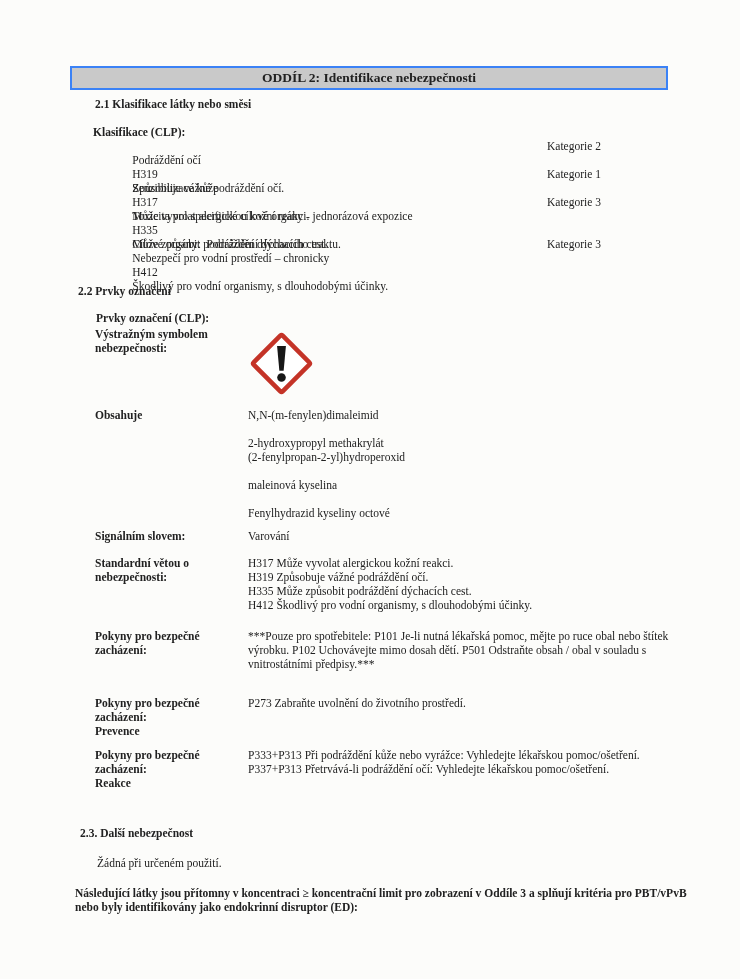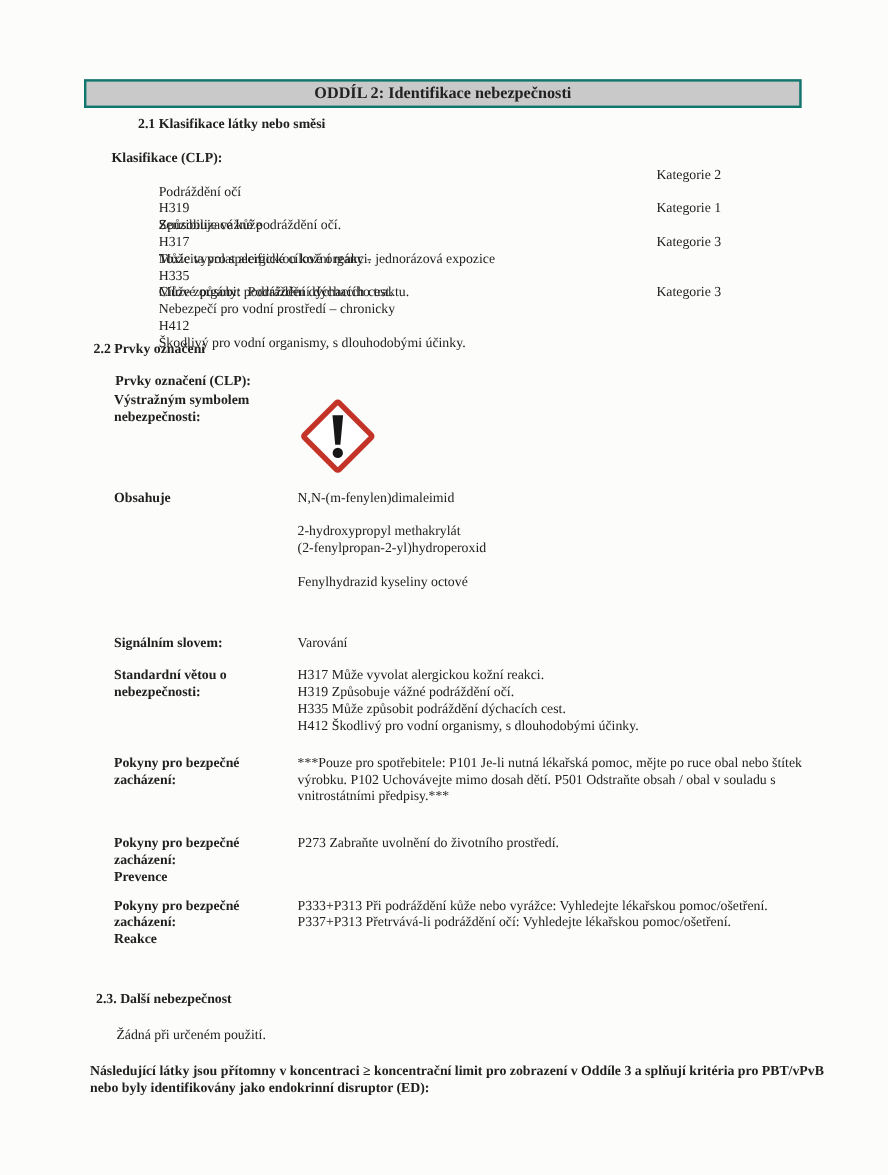--- a/index.html
+++ b/index.html
@@ -15,21 +15,21 @@
     overflow: hidden;
   }
   .abs { position: absolute; }
   .bold { font-weight: bold; }
 
   .header-box {
     position: absolute;
     left: 70px; top: 66px;
     width: 594px;
     background: #c9c9c9;
-    border: 2px solid #0f766e;
+    border: 2px solid #3b82f6;
     text-align: center;
     font-weight: bold;
     font-size: 13.5px;
     line-height: 18px;
     padding: 1px 0 1px 0;
   }
 
   .clf-rows { position: absolute; left: 115px; top: 139px; width: 560px; }
   .crow { position: relative; height: 14px; white-space: pre-wrap; }
   .hcode { display: inline-block; width: 45px; }
@@ -50,21 +50,21 @@
 </style>
 </head>
 <body>
 
 <div class="page">
 
   <div class="header-box">
     <span>ODDÍL 2: Identifikace nebezpečnosti</span>
   </div>
 
-  <div class="abs bold" style="left:95px; top:97px;margin-left:20px;">2.1 Klasifikace látky nebo směsi</div>
+  <div class="abs bold" style="left:95px; top:97px;">2.1 Klasifikace látky nebo směsi</div>
   <div class="abs bold" style="left:93px; top:125px;">Klasifikace (CLP):</div>
 
   <div class="clf-rows">
     <div class="crow">
       <span>Podráždění očí</span>
       <span class="ccat">Kategorie 2</span>
     </div>
     <div class="crow">
       <span class="hcode">H319</span>
       <span>Způsobuje vážné podráždění očí.</span>
@@ -117,20 +117,23 @@
     <div class="lv-label">Obsahuje</div>
     <div class="lv-value">
       <div class="sub-group">
         <div>N,N-(m-fenylen)dimaleimid</div>
       </div>
       <div class="sub-group">
         <div>2-hydroxypropyl methakrylát</div>
         <div>(2-fenylpropan-2-yl)hydroperoxid</div>
       </div>
       <div class="sub-group">
+        <div>maleinová kyselina</div>
+      </div>
+      <div class="sub-group">
         <div>Fenylhydrazid kyseliny octové</div>
       </div>
     </div>
   </div>
 
   <div class="lvrow" style="top:529px;">
     <div class="lv-label">Signálním slovem:</div>
     <div class="lv-value">Varování</div>
   </div>
 

